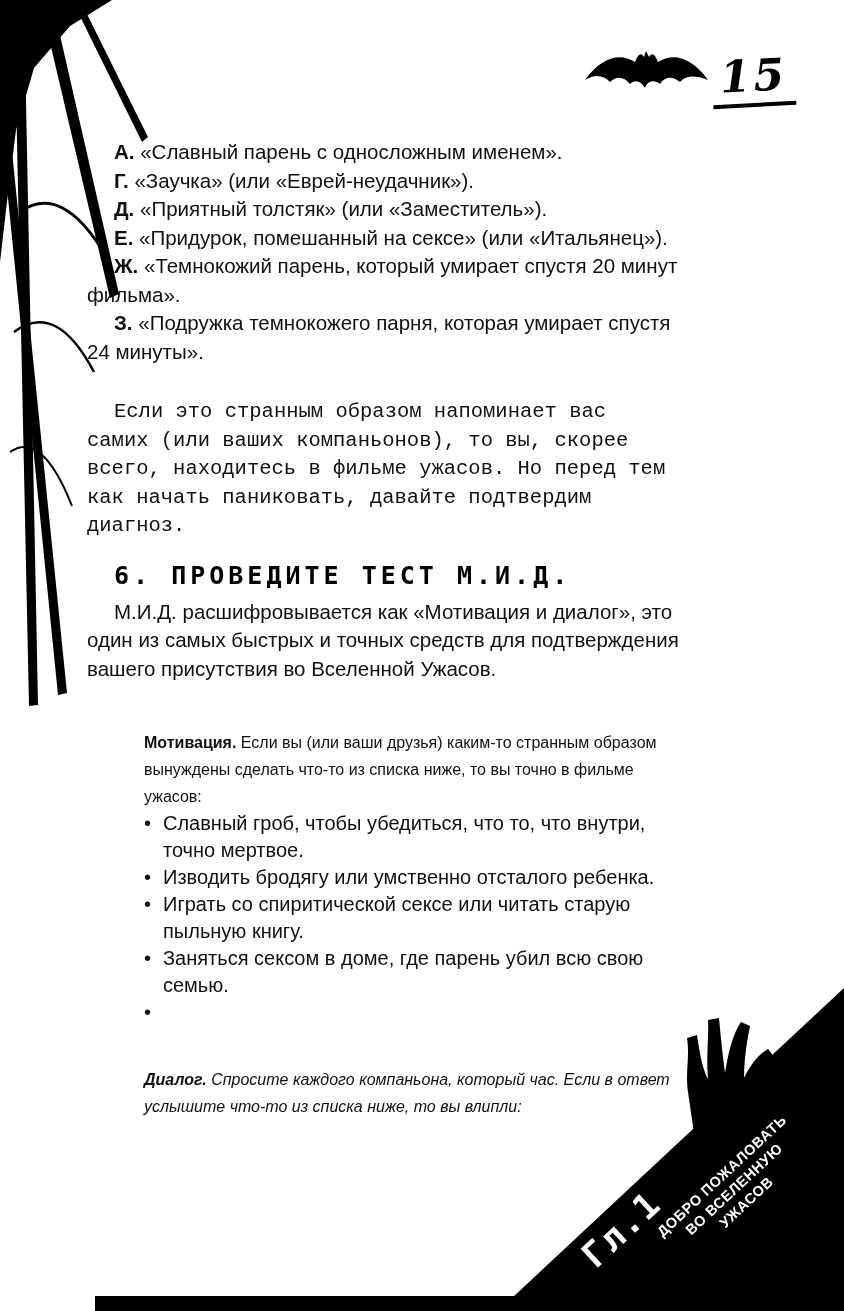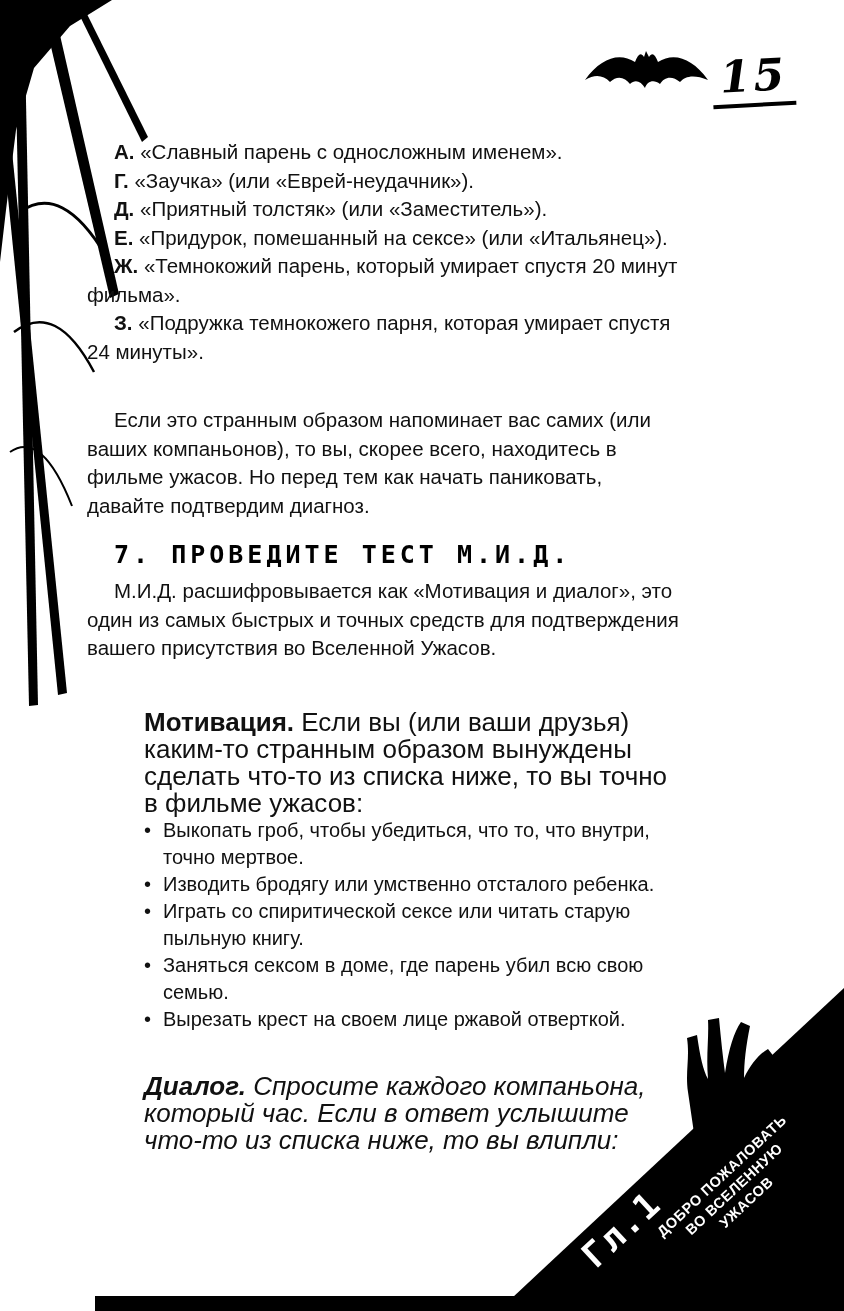--- a/index.html
+++ b/index.html
@@ -41,30 +41,30 @@
     transform:rotate(-43deg);transform-origin:0 0;
     color:#fff;font-family:"DejaVu Sans Mono",monospace;
     font-weight:bold;font-size:35px;letter-spacing:2px;
   }
   
   .content{position:absolute;left:87px;top:138px;width:592px;}
   .li{margin:0;font-size:20.5px;line-height:28.5px;text-indent:27px;}
   .li b{font-weight:bold;}
   .para{margin:0;font-size:20.5px;line-height:28.5px;}
   .indent{text-indent:27px;}
-  .intro{margin-top:40px;}
+  .intro{margin-top:32px;font-family:Liberation Mono, monospace;}
   .heading{
     font-family:"DejaVu Sans Mono",monospace;
     font-size:25px;font-weight:bold;letter-spacing:4px;
     margin:20px 0 8px 27px;white-space:nowrap;color:#000;
   }
   .inset{margin-left:57px;width:536px;}
   .inset-1{margin-top:46px;}
   .inset-2{margin-top:40px;font-style:italic;}
-  .inset .para{font-size:26px;line-height:27px;}
+  .inset .para{font-size:16px;line-height:27px;}
   .inset b{font-weight:bold;}
   .bullet{display:flex;font-size:20px;line-height:27px;}
   .dot{width:19px;flex:none;}
 </style>
 </head>
 <body>
 
 <div class="page">
 
   <svg class="web-svg" width="150" height="780" viewBox="0 0 150 780">
@@ -93,45 +93,44 @@
       <p class="li"><b>А.</b> <span>«Славный парень с односложным именем».</span></p>
       <p class="li"><b>Г.</b> <span>«Заучка» (или «Еврей-неудачник»).</span></p>
       <p class="li"><b>Д.</b> <span>«Приятный толстяк» (или «Заместитель»).</span></p>
       <p class="li"><b>Е.</b> <span>«Придурок, помешанный на сексе» (или «Итальянец»).</span></p>
       <p class="li"><b>Ж.</b> <span>«Темнокожий парень, который умирает спустя 20 минут фильма».</span></p>
       <p class="li"><b>З.</b> <span>«Подружка темнокожего парня, которая умирает спустя 24 минуты».</span></p>
     </section>
 
     <p class="para indent intro">Если это странным образом напоминает вас самих (или ваших компаньонов), то вы, скорее всего, находитесь в фильме ужасов. Но перед тем как начать паниковать, давайте подтвердим диагноз.</p>
 
-    <h2 class="heading">7. ПРОВЕДИТЕ ТЕСТ М.И.Д.</h2>
+    <h2 class="heading">6. ПРОВЕДИТЕ ТЕСТ М.И.Д.</h2>
 
     <p class="para indent">М.И.Д. расшифровывается как «Мотивация и диалог», это один из самых быстрых и точных средств для подтверждения вашего присутствия во Вселенной Ужасов.</p>
 
     <section class="inset inset-1">
       <p class="para"><b>Мотивация.</b> <span>Если вы (или ваши друзья) каким-то странным образом вынуждены сделать что-то из списка ниже, то вы точно в фильме ужасов:</span></p>
       <div class="bullet">
           <span class="dot">•</span>
-          <span>Выкопать гроб, чтобы убедиться, что то, что внутри, точно мертвое.</span>
+          <span>Славный гроб, чтобы убедиться, что то, что внутри, точно мертвое.</span>
         </div>
       <div class="bullet">
           <span class="dot">•</span>
           <span>Изводить бродягу или умственно отсталого ребенка.</span>
         </div>
       <div class="bullet">
           <span class="dot">•</span>
           <span>Играть со спиритической сексе или читать старую пыльную книгу.</span>
         </div>
       <div class="bullet">
           <span class="dot">•</span>
           <span>Заняться сексом в доме, где парень убил всю свою семью.</span>
         </div>
       <div class="bullet">
           <span class="dot">•</span>
-          <span>Вырезать крест на своем лице ржавой отверткой.</span>
         </div>
     </section>
 
     <section class="inset inset-2">
       <p class="para"><b>Диалог.</b> <span>Спросите каждого компаньона, который час. Если в ответ услышите что-то из списка ниже, то вы влипли:</span></p>
     </section>
 
   </main>
 
   <div class="bottom-strip"></div>

